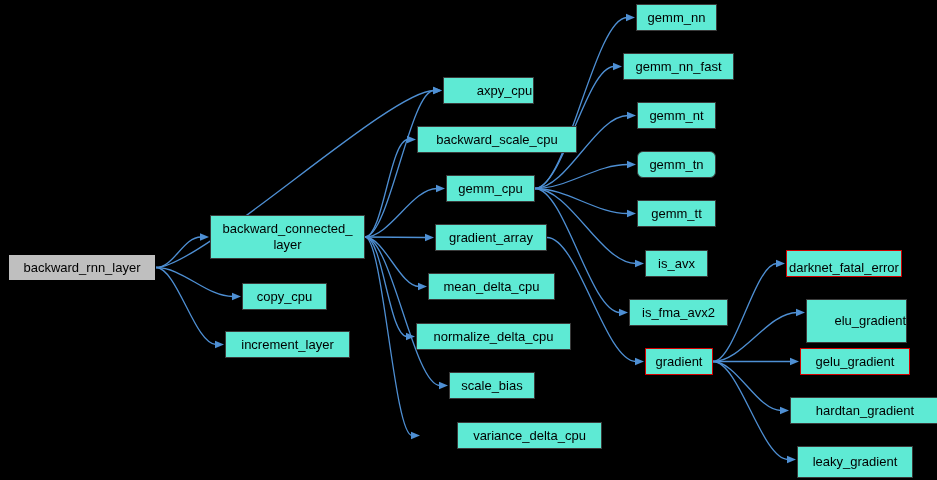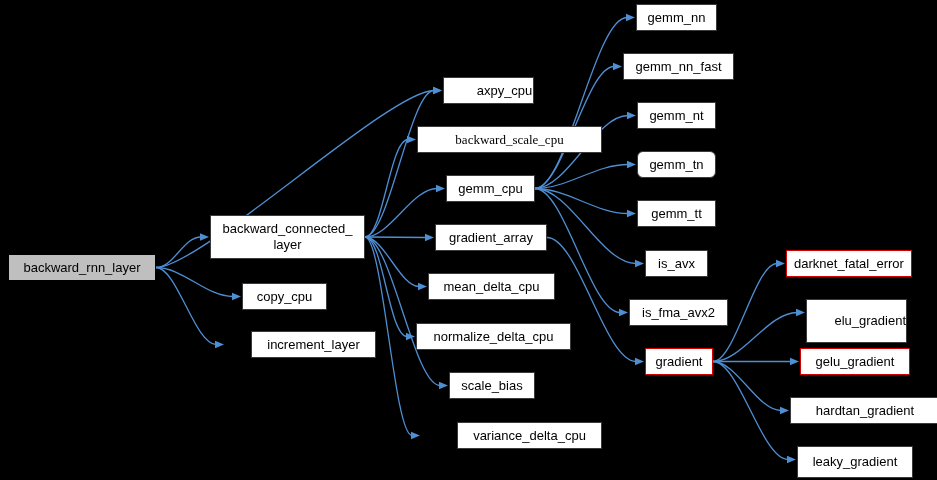--- a/index.html
+++ b/index.html
@@ -29,21 +29,21 @@
     width: 937px;
     height: 480px;
   }
   .node {
     position: absolute;
     box-sizing: border-box;
     display: flex;
     flex-direction: column;
     align-items: center;
     justify-content: center;
-    background: #ffffff;
+    background: #5eead4;
     border: 1px solid #3a3a3a;
     color: #000000;
     font-size: 13px;
     line-height: 16px;
     text-align: center;
     cursor: pointer;
     white-space: nowrap;
   }
   .node.focus {
     background: #bfbfbf;
@@ -113,27 +113,27 @@
       <div class="node focus" style="left: 8px; top: 254px; width: 148px; height: 27px;">
         <span>backward_rnn_layer</span>
       </div>
       <div class="node" style="left: 210px; top: 215px; width: 155px; height: 44px;">
         <span>backward_connected_</span>
         <span>layer</span>
       </div>
       <div class="node" style="left: 242px; top: 283px; width: 85px; height: 27px;">
         <span>copy_cpu</span>
       </div>
-      <div class="node" style="left: 225px; top: 331px; width: 125px; height: 27px; margin-left: 26px;">
+      <div class="node" style="left: 225px; top: 331px; width: 125px; height: 27px;">
         <span>increment_layer</span>
       </div>
       <div class="node" style="left: 443px; top: 77px; width: 91px; height: 27px; padding-left: 32px;">
         <span>axpy_cpu</span>
       </div>
-      <div class="node" style="left: 417px; top: 126px; width: 185px; height: 27px; font-family: Liberation Serif, serif;">
+      <div class="node" style="left: 417px; top: 126px; width: 160px; height: 27px;">
         <span>backward_scale_cpu</span>
       </div>
       <div class="node" style="left: 446px; top: 175px; width: 89px; height: 27px;">
         <span>gemm_cpu</span>
       </div>
       <div class="node" style="left: 428px; top: 273px; width: 127px; height: 27px;">
         <span>mean_delta_cpu</span>
       </div>
       <div class="node" style="left: 435px; top: 224px; width: 112px; height: 27px;">
         <span>gradient_array</span>
@@ -164,21 +164,21 @@
       </div>
       <div class="node" style="left: 645px; top: 250px; width: 63px; height: 27px;">
         <span>is_avx</span>
       </div>
       <div class="node" style="left: 629px; top: 299px; width: 99px; height: 27px;">
         <span>is_fma_avx2</span>
       </div>
       <div class="node alert" style="left: 645px; top: 348px; width: 68px; height: 27px;">
         <span>gradient</span>
       </div>
-      <div class="node alert" style="left: 786px; top: 250px; width: 126px; height: 27px;">
+      <div class="node alert" style="left: 786px; top: 250px; width: 116px; height: 27px; justify-content: flex-end;">
         <span>darknet_fatal_error</span>
       </div>
       <div class="node" style="left: 806px; top: 299px; width: 101px; height: 44px; align-items: flex-end;">
         <span>elu_gradient</span>
       </div>
       <div class="node alert" style="left: 800px; top: 348px; width: 110px; height: 27px;">
         <span>gelu_gradient</span>
       </div>
       <div class="node" style="left: 790px; top: 397px; width: 150px; height: 27px; align-items: center;">
         <span>hardtan_gradient</span>

